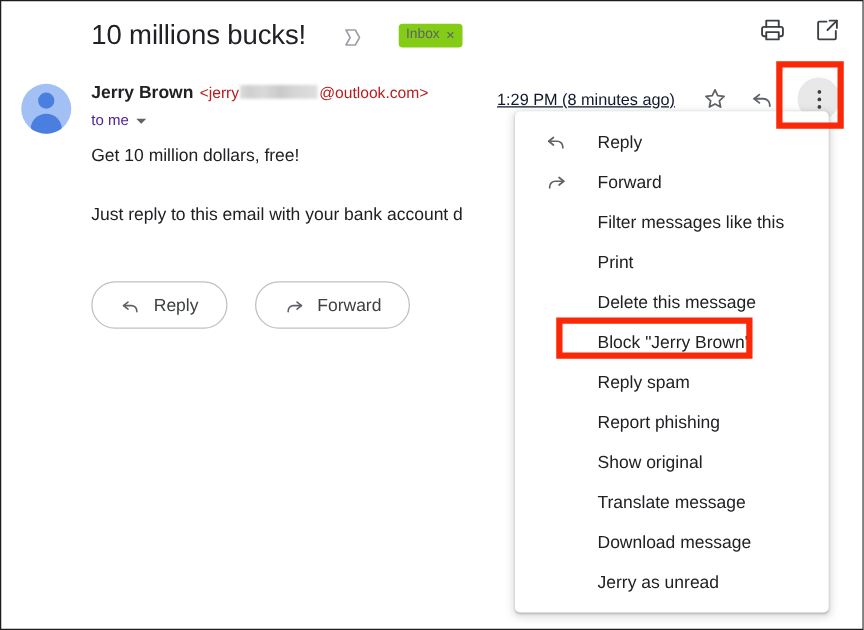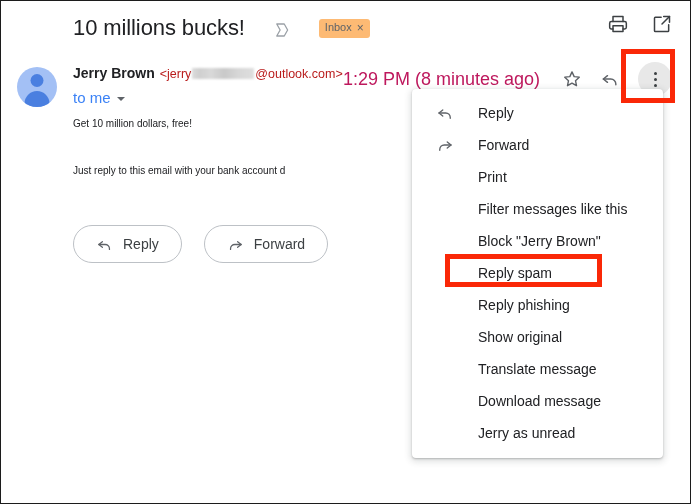--- a/index.html
+++ b/index.html
@@ -42,21 +42,21 @@
   .important-marker {
     width: 18px;
     height: 18px;
     display: block;
     margin-top: 3px;
   }
   .label-chip {
     display: inline-flex;
     align-items: center;
     gap: 5px;
-    background: #fdba74;
+    background: #84cc16;
     color: #5f6368;
     border-radius: 3px;
     padding: 2px 6px 3px 6px;
     font-size: 11px;
     line-height: 13px;
     height: 14px;
     white-space: nowrap;
   }
   .label-chip-close {
     font-size: 12px;
@@ -148,22 +148,22 @@
     top: 1px;
     margin: 0 1px;
   }
   .to-line {
     position: absolute;
     left: 72px;
     top: 88px;
     display: flex;
     align-items: center;
     gap: 6px;
-    font-size: 15px;
-    color: #3b82f6;
+    font-size: 12px;
+    color: #4c1d95;
     cursor: pointer;
   }
   .caret-down {
     width: 0;
     height: 0;
     border-left: 4px solid transparent;
     border-right: 4px solid transparent;
     border-top: 4px solid #5f6368;
     margin-top: 2px;
   }
@@ -172,24 +172,25 @@
   .msg-actions {
     position: absolute;
     right: 18px;
     top: 64px;
     display: flex;
     align-items: center;
     gap: 18px;
     height: 28px;
   }
   .timestamp {
-    font-size: 18px;
-    color: #be185d;
+    font-size: 13px;
+    color: #0f172a;
     white-space: nowrap;
     margin-right: 4px;
+    text-decoration: underline;
   }
   .row-icon {
     width: 20px;
     height: 20px;
     color: #5f6368;
     cursor: pointer;
     display: block;
   }
   .more-btn {
     width: 34px;
@@ -230,21 +231,21 @@
     top: 253px;
     width: 157px;
     height: 33px;
     z-index: 70;
   }
 
   
   .body-text {
     position: absolute;
     left: 72px;
-    font-size: 10px;
+    font-size: 14px;
     color: #202124;
     line-height: 20px;
     white-space: nowrap;
   }
   #body-line-1 { top: 113px; }
   #body-line-2 { top: 160px; text-align: center; }
 
   
   .pill-row {
     position: absolute;
@@ -425,42 +426,46 @@
         <svg class="menu-icon" viewBox="0 0 24 24" fill="none" stroke="currentColor" stroke-width="1.8" stroke-linecap="round" stroke-linejoin="round">
           <path d="M15 8l5 4-5 4"></path>
             <path d="M20 12h-9a6 6 0 0 0-6 6v1"></path>
         </svg>
       </span>
       <span class="menu-label">Forward</span>
     </div>
 
     <div class="menu-item">
       <span class="menu-icon-spacer"></span>
+      <span class="menu-label">Filter messages like this</span>
+    </div>
+
+    <div class="menu-item">
+      <span class="menu-icon-spacer"></span>
       <span class="menu-label">Print</span>
     </div>
 
     <div class="menu-item">
       <span class="menu-icon-spacer"></span>
-      <span class="menu-label">Filter messages like this</span>
-    </div>
-
+      <span class="menu-label">Delete this message</span>
+    </div>
 
     <div class="menu-item">
       <span class="menu-icon-spacer"></span>
       <span class="menu-label">Block "Jerry Brown"</span>
     </div>
 
     <div class="menu-item">
       <span class="menu-icon-spacer"></span>
       <span class="menu-label">Reply spam</span>
     </div>
 
     <div class="menu-item">
       <span class="menu-icon-spacer"></span>
-      <span class="menu-label">Reply phishing</span>
+      <span class="menu-label">Report phishing</span>
     </div>
 
     <div class="menu-item">
       <span class="menu-icon-spacer"></span>
       <span class="menu-label">Show original</span>
     </div>
 
     <div class="menu-item">
       <span class="menu-icon-spacer"></span>
       <span class="menu-label">Translate message</span>

